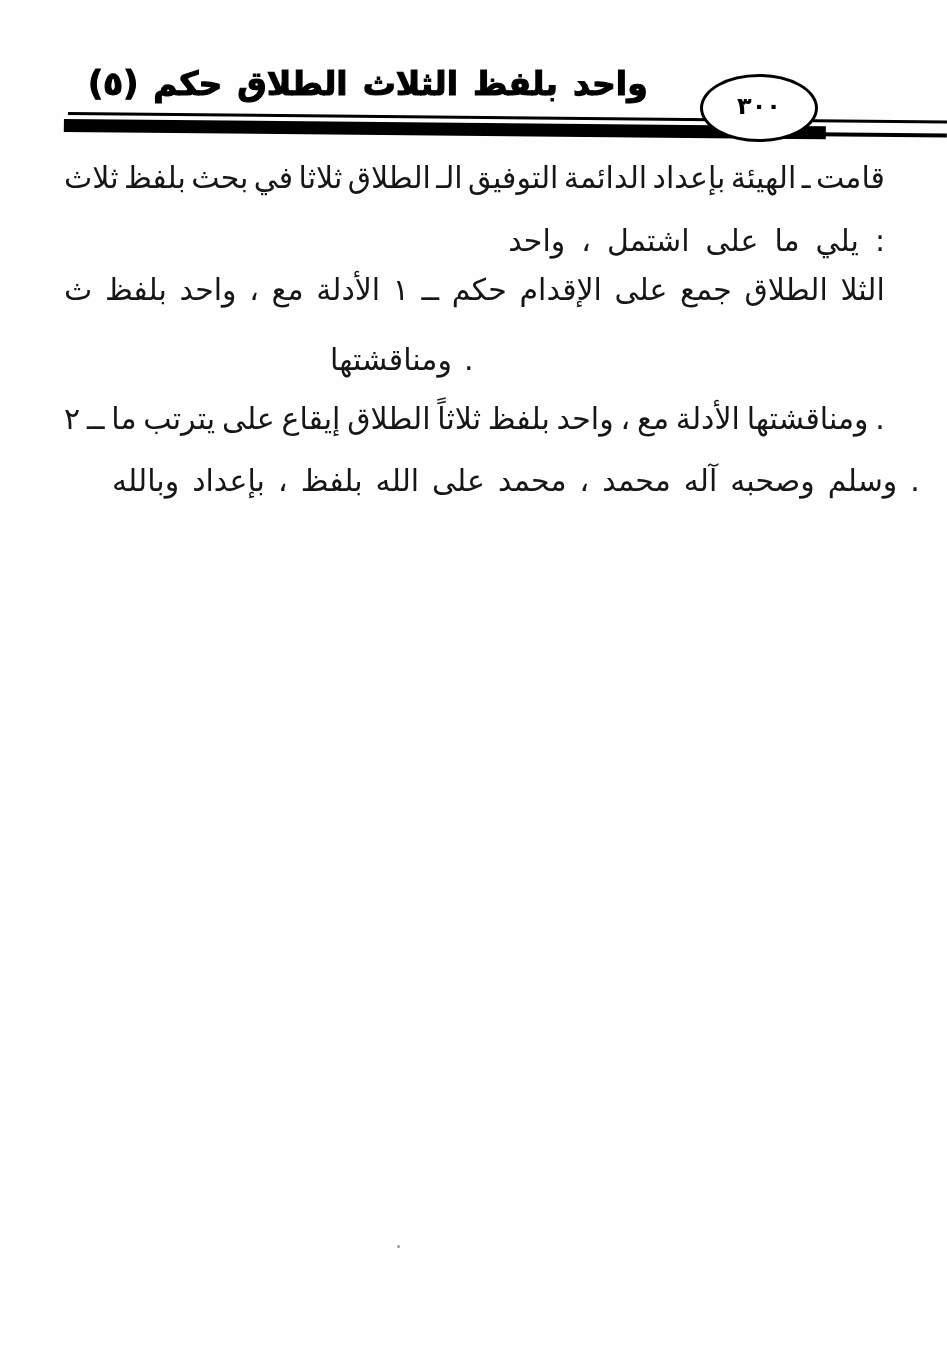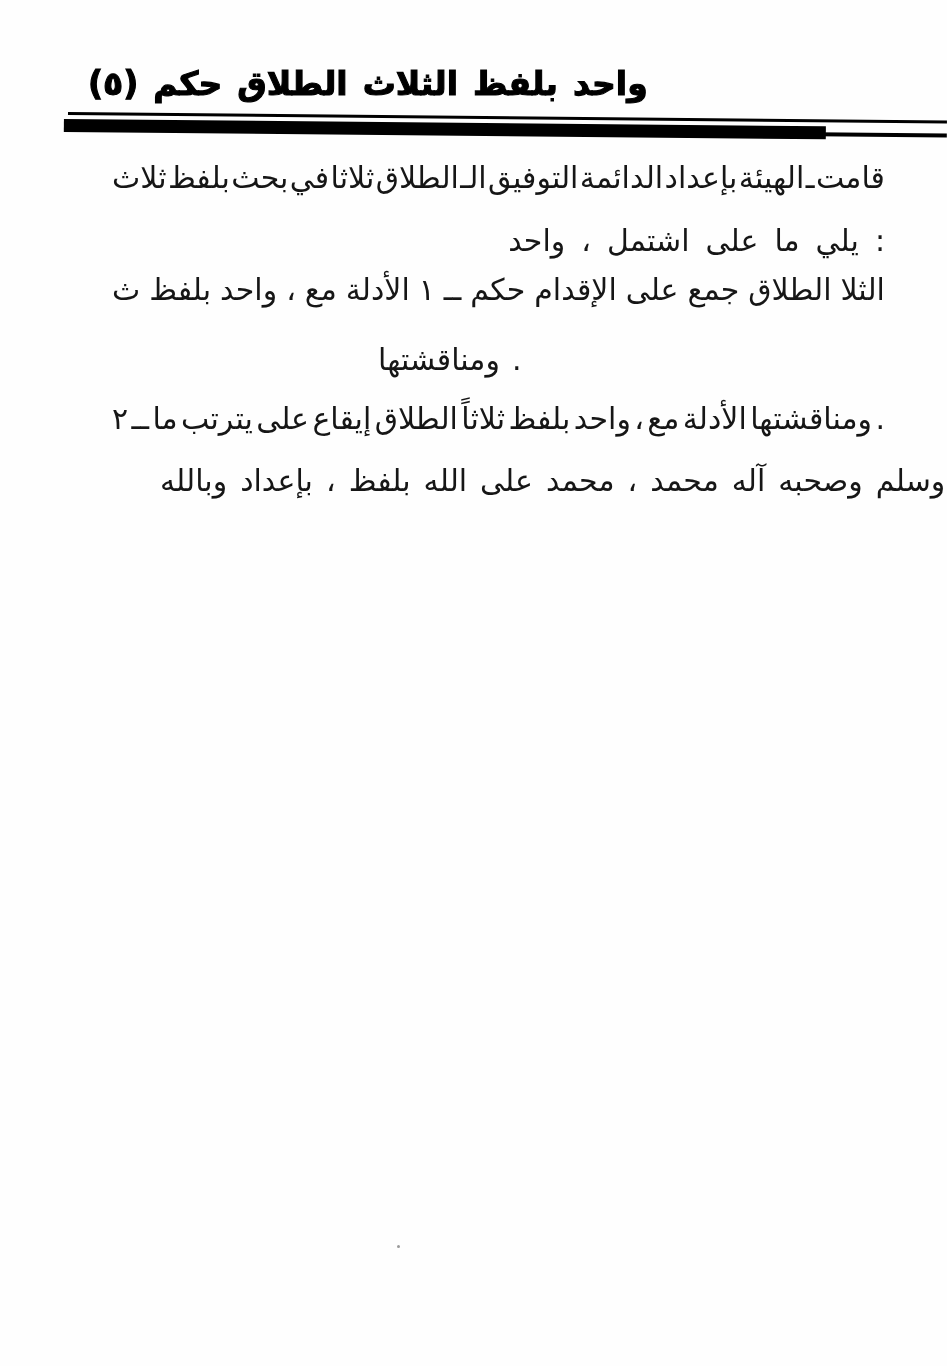--- a/index.html
+++ b/index.html
@@ -45,21 +45,20 @@
     letter-spacing:2px;
     padding-bottom:4px;
   }
   
   .bline{
     position:absolute;height:58px;
     display:flex;align-items:center;
     direction:ltr;
     font-size:30px;color:#161616;
     white-space:nowrap;
-    margin-left:48px;
   }
   .bline .w{direction:rtl;unicode-bidi:isolate;display:inline-block;}
   .just{left:64px;right:62px;justify-content:space-between;}
   .l1{top:148px;}
   .l2{top:211px;right:62px;justify-content:flex-end;gap:16px;}
   .i1{top:260px;}
   .i1b{top:330px;left:330px;gap:12px;}
   .i2{top:389px;}
   .closing{top:451px;left:112px;gap:13px;}
   
@@ -81,20 +80,23 @@
       <span class="w">بلفظ</span>
       <span class="w">واحد</span>
     </div>
 
   <div class="rules">
     <div class="rule-thin"></div>
     <div class="rule-thick"></div>
     <div class="rule-tail"></div>
   </div>
 
+  <div class="oval">
+    <span class="num">٣٠٠</span>
+  </div>
 
   <div class="bline just l1">
       <span class="w">ثلاث</span>
       <span class="w">بلفظ</span>
       <span class="w">بحث</span>
       <span class="w">في</span>
       <span class="w">ثلاثا</span>
       <span class="w">الطلاق</span>
       <span class="w">الـ</span>
       <span class="w">التوفيق</span>

